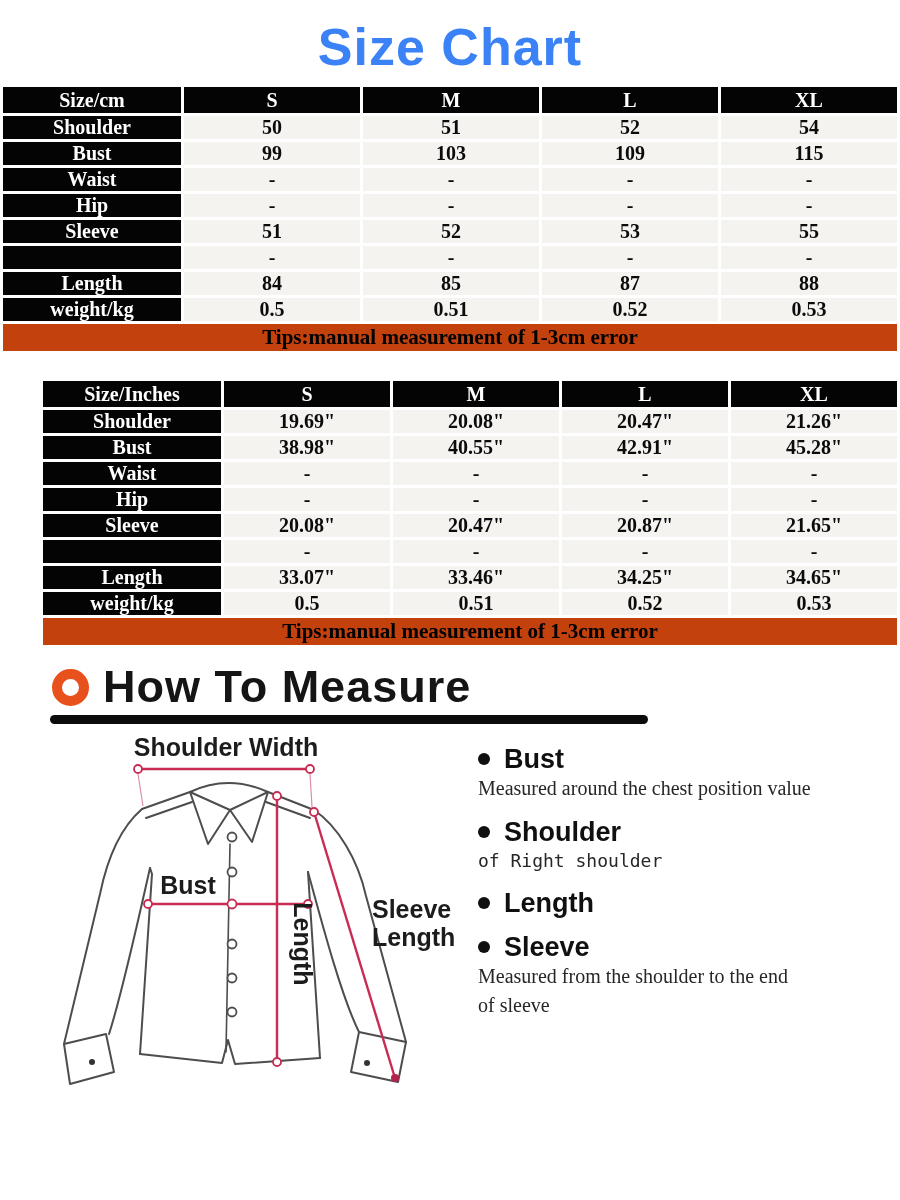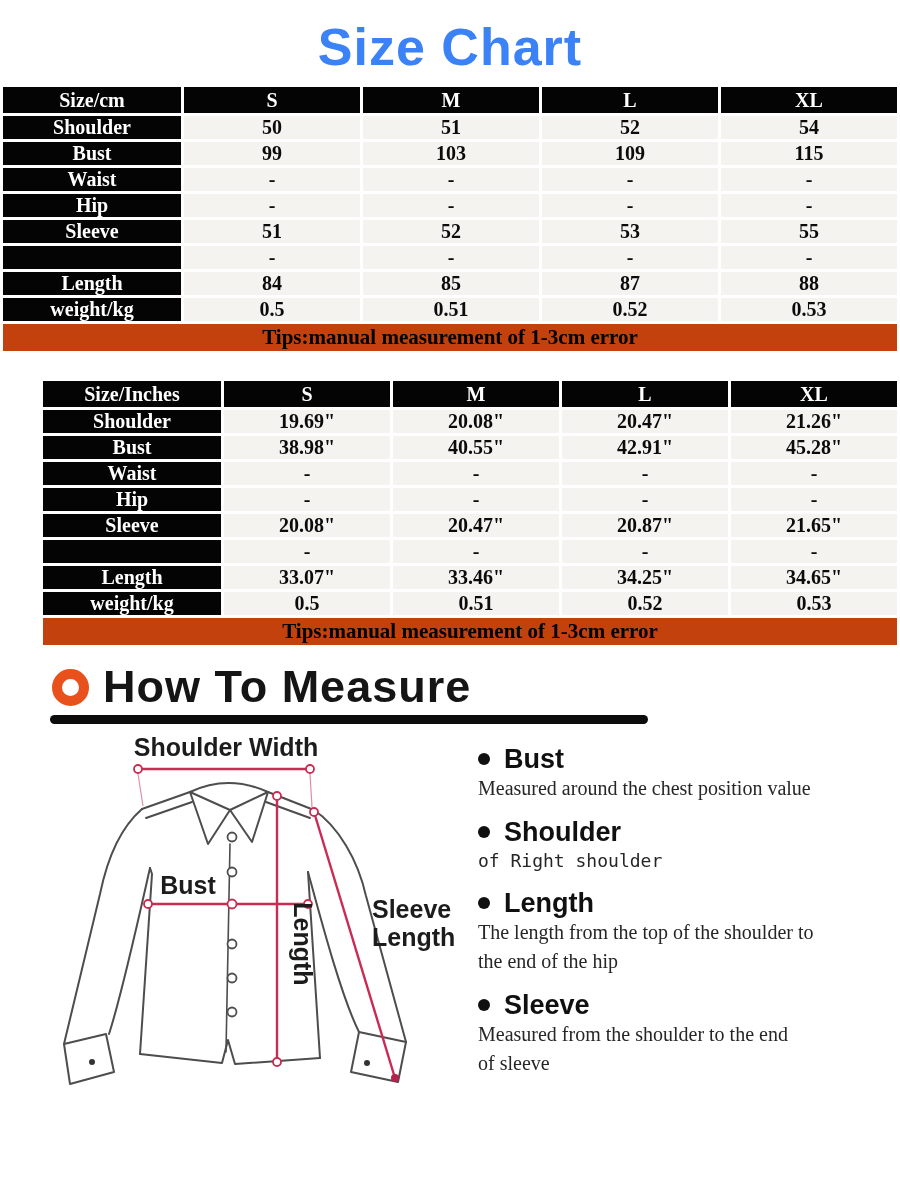--- a/index.html
+++ b/index.html
@@ -330,24 +330,20 @@
       </div>
       <div class="mi-desc mono">
         <div>of Right shoulder</div>
       </div>
     </div>
     <div class="mi">
       <div class="mi-head">
         <span class="dot"></span>
         <span>Length</span>
       </div>
-      <div class="mi-desc">
-        <div>The length from the top of the shoulder to</div>
-        <div>the end of the hip</div>
-      </div>
     </div>
     <div class="mi">
       <div class="mi-head">
         <span class="dot"></span>
         <span>Sleeve</span>
       </div>
       <div class="mi-desc">
         <div>Measured from the shoulder to the end</div>
         <div>of sleeve</div>
       </div>

